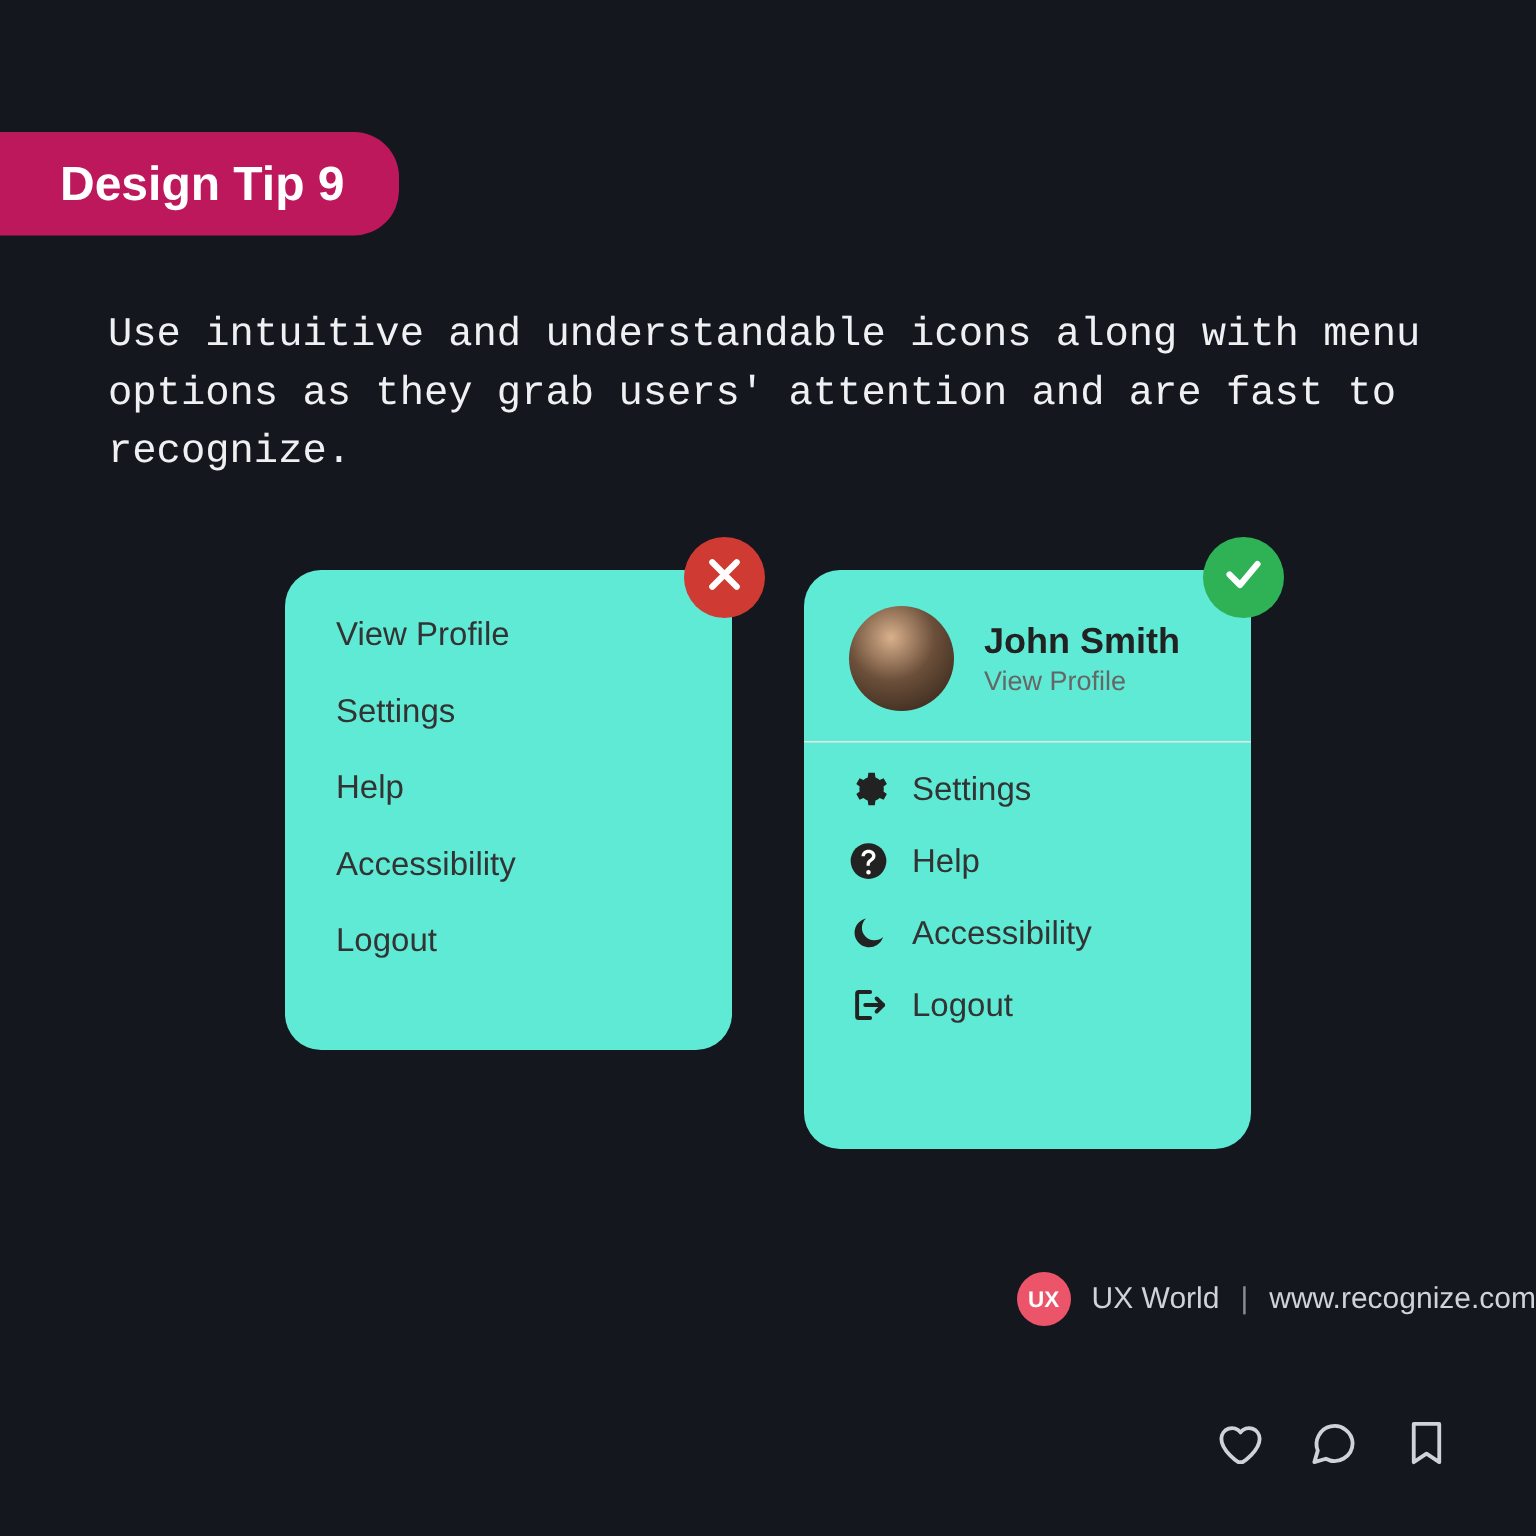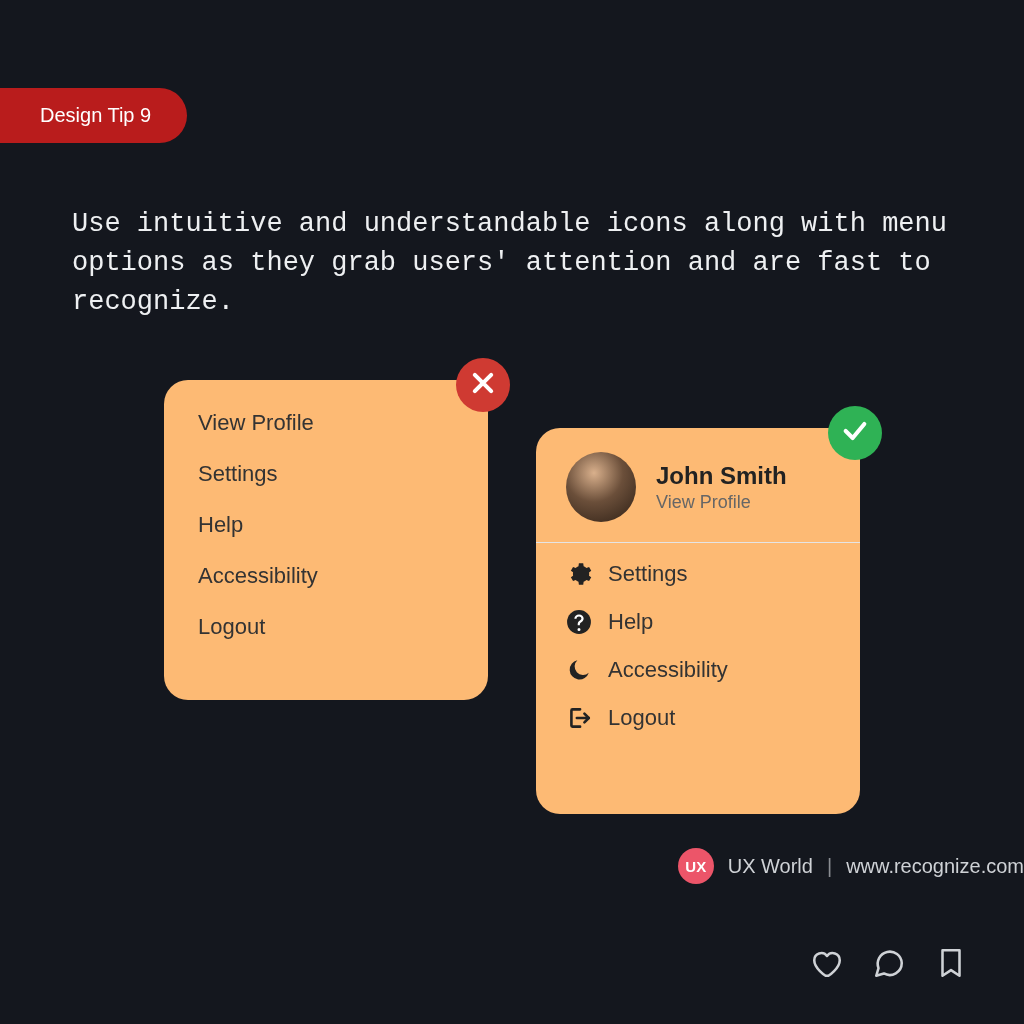--- a/index.html
+++ b/index.html
@@ -8,24 +8,24 @@
     background: #14171e;
     font-family: -apple-system, BlinkMacSystemFont, "Segoe UI", Helvetica, Arial, sans-serif;
     position: relative;
     overflow: hidden;
   }
 
   .badge {
     position: absolute;
     top: 88px;
     left: 0;
-    background: #b91c1c;
+    background: #be185d;
     color: #fff;
-    font-weight: 400;
-    font-size: 20px;
+    font-weight: 700;
+    font-size: 32px;
     padding: 16px 36px 16px 40px;
     border-top-right-radius: 30px;
     border-bottom-right-radius: 30px;
   }
 
   .tip-text {
     position: absolute;
     top: 205px;
     left: 72px;
     right: 72px;
@@ -41,27 +41,27 @@
     top: 380px;
     left: 0;
     width: 100%;
     display: flex;
     justify-content: center;
     gap: 48px;
   }
 
   .card {
     position: relative;
-    background: #fdba74;
+    background: #5eead4;
     border-radius: 24px;
-    width: 324px;
+    width: 298px;
     padding: 30px 34px 32px 34px;
   }
   .card.bad { height: 320px; }
-  .card.good { height: 386px; padding-left: 30px; padding-right: 30px; padding-top: 24px; margin-top: 48px; }
+  .card.good { height: 386px; padding-left: 30px; padding-right: 30px; padding-top: 24px; }
 
   .status-dot {
     position: absolute;
     top: -22px;
     right: -22px;
     width: 54px;
     height: 54px;
     border-radius: 50%;
     display: flex;
     align-items: center;

